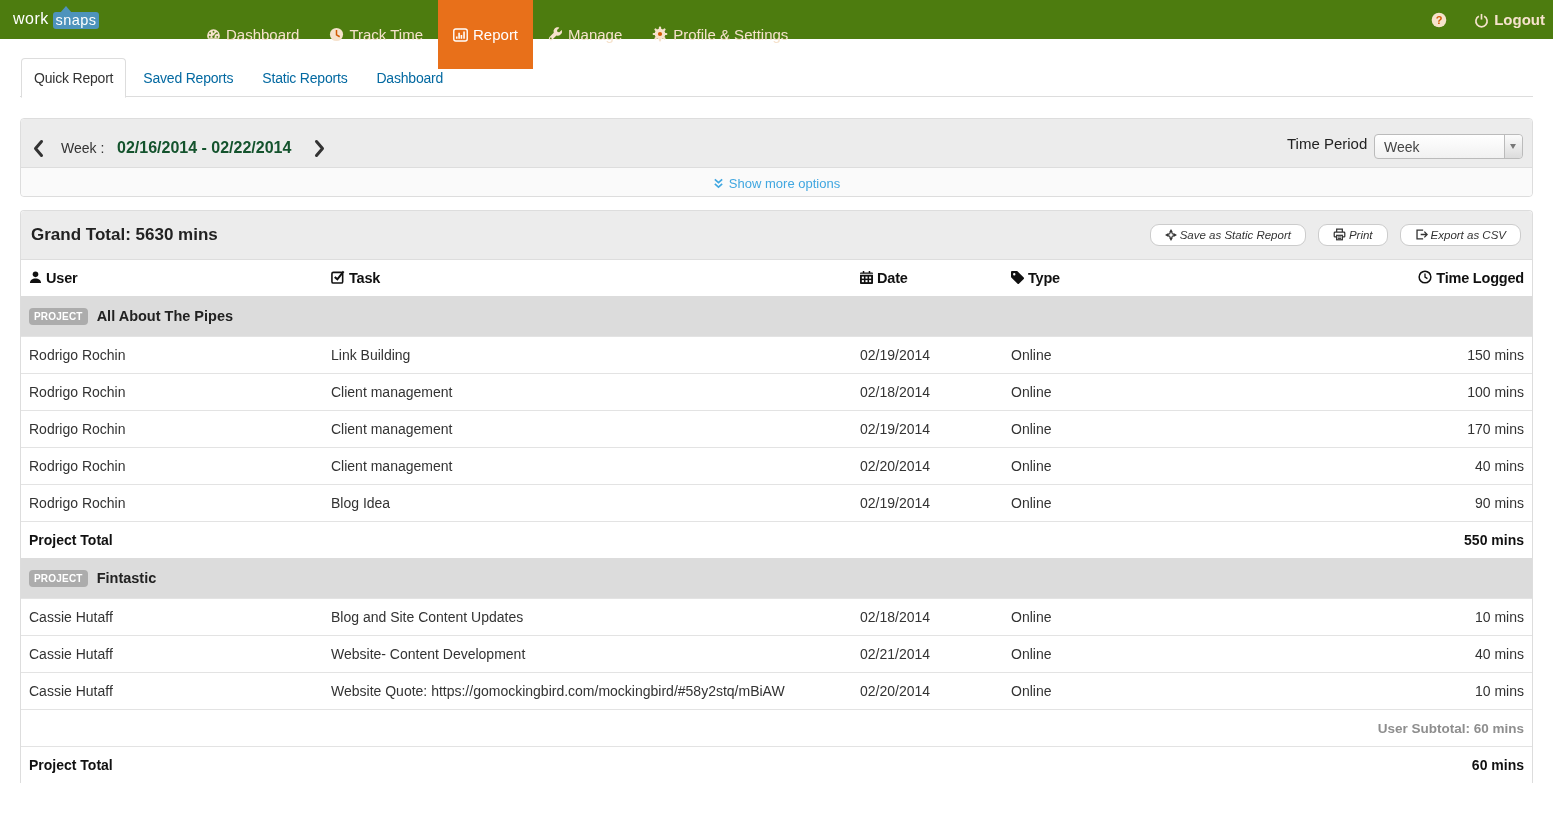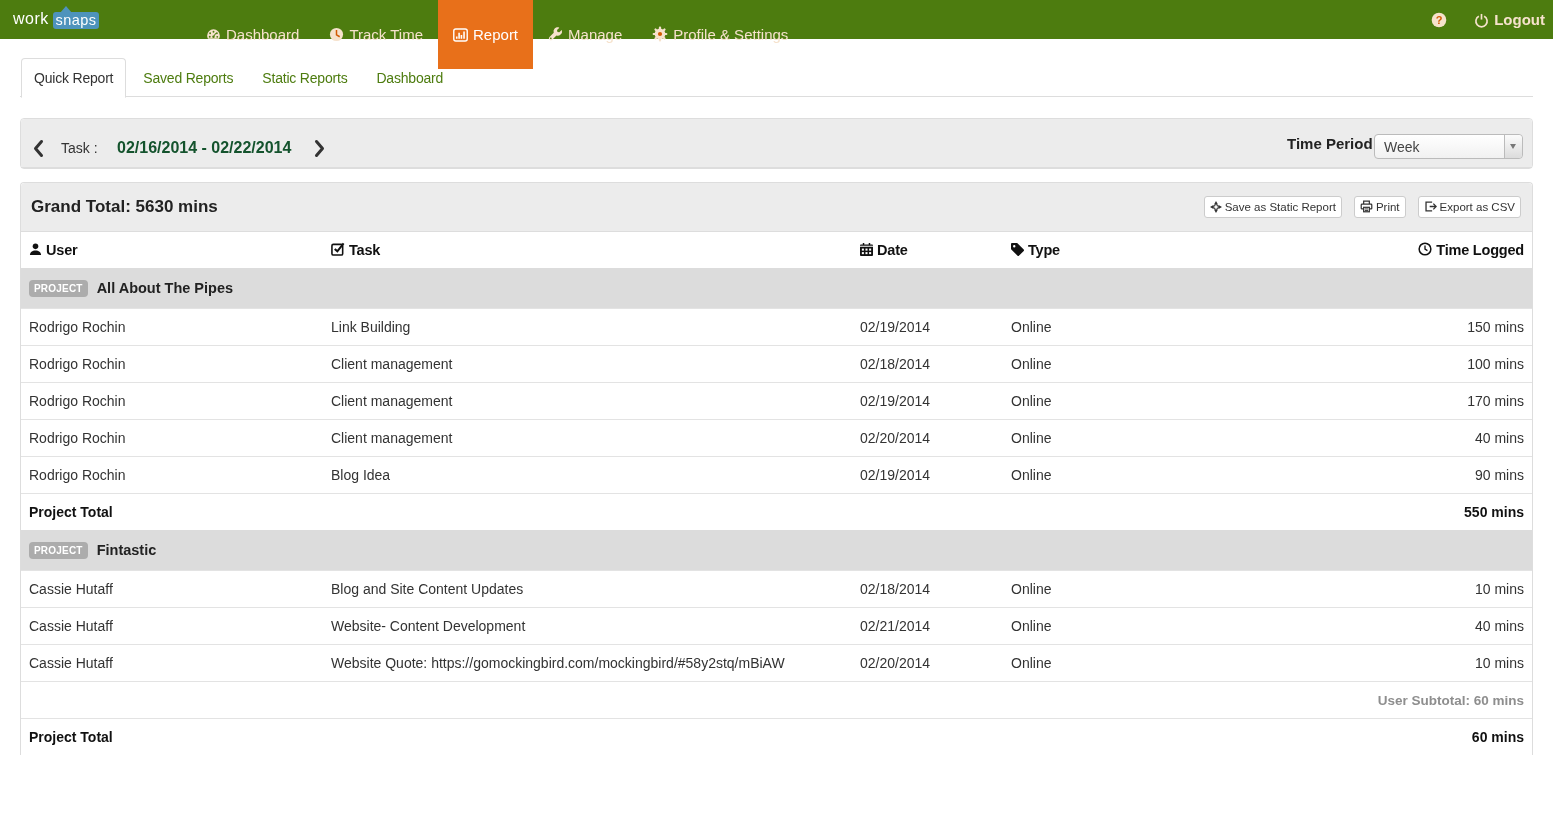--- a/index.html
+++ b/index.html
@@ -19,44 +19,44 @@
 .nav a.active { background:#e8701a; color:#fff; }
 .nav svg { vertical-align:-2px; margin-right:5px; }
 .navright { position:absolute; right:0; top:0; height:39px; }
 .navright a { display:inline-block; height:39px; line-height:39px; color:#f6e2cc; font-size:15px; vertical-align:top; }
 .navright a.help { margin-right:18px; }
 .navright a.lg { padding-right:8px;font-weight:bold; }
 .navright svg { vertical-align:-3px; margin-right:5px; }
 
 
 .tabs { margin:19px 20px 0 20px; border-bottom:1px solid #ddd; height:38px; padding-left:1px; }
-.tabs a { display:inline-block; font-size:14px; letter-spacing:-0.2px; line-height:18px; padding:10px 12px; color:#4d7c0f; margin-right:5px; }
+.tabs a { display:inline-block; font-size:14px; letter-spacing:-0.2px; line-height:18px; padding:10px 12px; color:#0369a1; margin-right:5px; }
 .tabs a.active { color:#333; background:#fff; border:1px solid #ddd; border-bottom:1px solid #fff; border-radius:4px 4px 0 0; margin-bottom:-1px; position:relative; }
 
 
 .panel { margin:0 20px; border:1px solid #ddd; border-radius:4px; }
 .weekpanel { margin-top:21px; }
 .weekhead { background:#ececec; border-bottom:1px solid #ddd; border-radius:4px 4px 0 0; height:48px; position:relative; }
 .weekhead .chev { position:absolute; top:20px; }
 .weekhead .wklabel { position:absolute; left:40px; top:21px; font-size:14px; color:#333; }
 .weekhead .wkdate { position:absolute; left:96px; top:20px; font-size:16px; font-weight:bold; color:#14532d; }
-.weekhead .tplabel { position:absolute; left:1266px; top:16px; font-size:15px; color:#222;font-weight:bold; }
+.weekhead .tplabel { position:absolute; left:1266px; top:16px; font-size:15px; color:#222; }
 .selectbox { position:absolute; left:1353px; top:15px; width:147px; height:23px; border:1px solid #bbb; border-radius:4px; background:linear-gradient(#ffffff,#f1f1f1); }
 .selectbox .stext { position:absolute; left:9px; top:4px; font-size:14px; color:#444; }
 .selectbox .sbtn { position:absolute; right:0; top:0; width:17px; height:23px; border-left:1px solid #bbb; border-radius:0 4px 4px 0; background:linear-gradient(#fbfbfb,#dcdcdc); }
 .selectbox .sbtn:after { content:""; position:absolute; left:5px; top:9px; border-left:3.5px solid transparent; border-right:3.5px solid transparent; border-top:5px solid #777; }
 .weekbody { background:#fafafa; border-radius:0 0 4px 4px; height:28px; text-align:center; }
 .weekbody a { font-size:13px; color:#41a7e0; line-height:28px; position:relative; top:2px; }
 
 
 .grandpanel { margin-top:13px; border-bottom:none; border-radius:4px 4px 0 0; }
 .grandhead { background:#ececec; border-bottom:1px solid #ddd; border-radius:4px 4px 0 0; height:48px; position:relative; }
 .grandhead .gt { position:absolute; left:10px; top:14px; font-size:17px; font-weight:bold; color:#222; }
 .grandhead .btns { position:absolute; right:11px; top:13px; }
-.btn { display:inline-block; height:20px; line-height:20px; border:1px solid #ccc; border-radius:3px; background:#fff; color:#333; font-size:11.5px; padding:0 5px; margin-left:12px; vertical-align:top; }
+.btn { display:inline-block; height:20px; line-height:20px; border:1px solid #ccc; border-radius:9px; background:#fff; color:#333; font-size:11.5px; padding:0 14px; margin-left:12px; vertical-align:top;font-style:italic; }
 .btn svg { vertical-align:-2px; margin-right:3px; }
 
 
 table.rpt { width:100%; border-collapse:collapse; table-layout:fixed; }
 table.rpt th, table.rpt td { padding:8px; font-size:14px; color:#333; text-align:left; vertical-align:middle; overflow:hidden; }
 table.rpt th { font-size:14.5px; letter-spacing:-0.2px; font-weight:bold; color:#111; height:20px; line-height:20px; }
 table.rpt td { height:20px; border-top:1px solid #e3e3e3; }
 table.rpt th svg { vertical-align:-1px; margin-right:4px; }
 .tright { text-align:right !important; }
 tr.projrow td { background:#dcdcdc; border-top:none; padding-top:10px; padding-bottom:10px; }
@@ -113,30 +113,35 @@
 
 <div class="tabs">
   <a class="active" href="#">Quick Report</a><a href="#">Saved Reports</a><a href="#">Static Reports</a><a href="#">Dashboard</a>
 </div>
 
 <div class="panel weekpanel">
   <div class="weekhead">
     <svg class="chev" style="left:12px" width="11" height="19" viewBox="0 0 11 19" fill="none" stroke="#333" stroke-width="3" stroke-linecap="round" stroke-linejoin="round">
         <path d="M8.5 2.5 2.5 9.5l6 7"></path>
       </svg>
-    <span class="wklabel">Task :</span>
+    <span class="wklabel">Week :</span>
     <span class="wkdate">02/16/2014 - 02/22/2014</span>
     <svg class="chev" style="left:293px" width="11" height="19" viewBox="0 0 11 19" fill="none" stroke="#333" stroke-width="3" stroke-linecap="round" stroke-linejoin="round">
         <path d="M2.5 2.5l6 7-6 7"></path>
       </svg>
     <span class="tplabel">Time Period</span>
     <div class="selectbox">
         <span class="stext">Week</span>
         <span class="sbtn"></span>
       </div>
+  </div>
+  <div class="weekbody">
+    <a href="#"><svg width="11" height="11" viewBox="0 0 12 12" fill="none" stroke="#41a7e0" stroke-width="1.8" style="vertical-align:-1px;margin-right:5px">
+          <path d="M2 1.5 6 5 10 1.5M2 6.5 6 10l4-3.5"></path>
+        </svg>Show more options</a>
   </div>
 </div>
 
 <div class="panel grandpanel">
   <div class="grandhead">
     <span class="gt">Grand Total: 5630 mins</span>
     <div class="btns">
       <a class="btn" href="#"><svg width="12" height="12" viewBox="0 0 14 14">
             <path fill="#333" d="M7 0l2 3.5L7 5 5 3.5zM14 7l-3.5 2L9 7l1.5-2zM7 14l-2-3.5L7 9l2 1.5zM0 7l3.5-2L5 7 3.5 9z"></path>
             <path fill="#333" d="M7 2.2L11.8 7 7 11.8 2.2 7z" opacity="0.85"></path>

